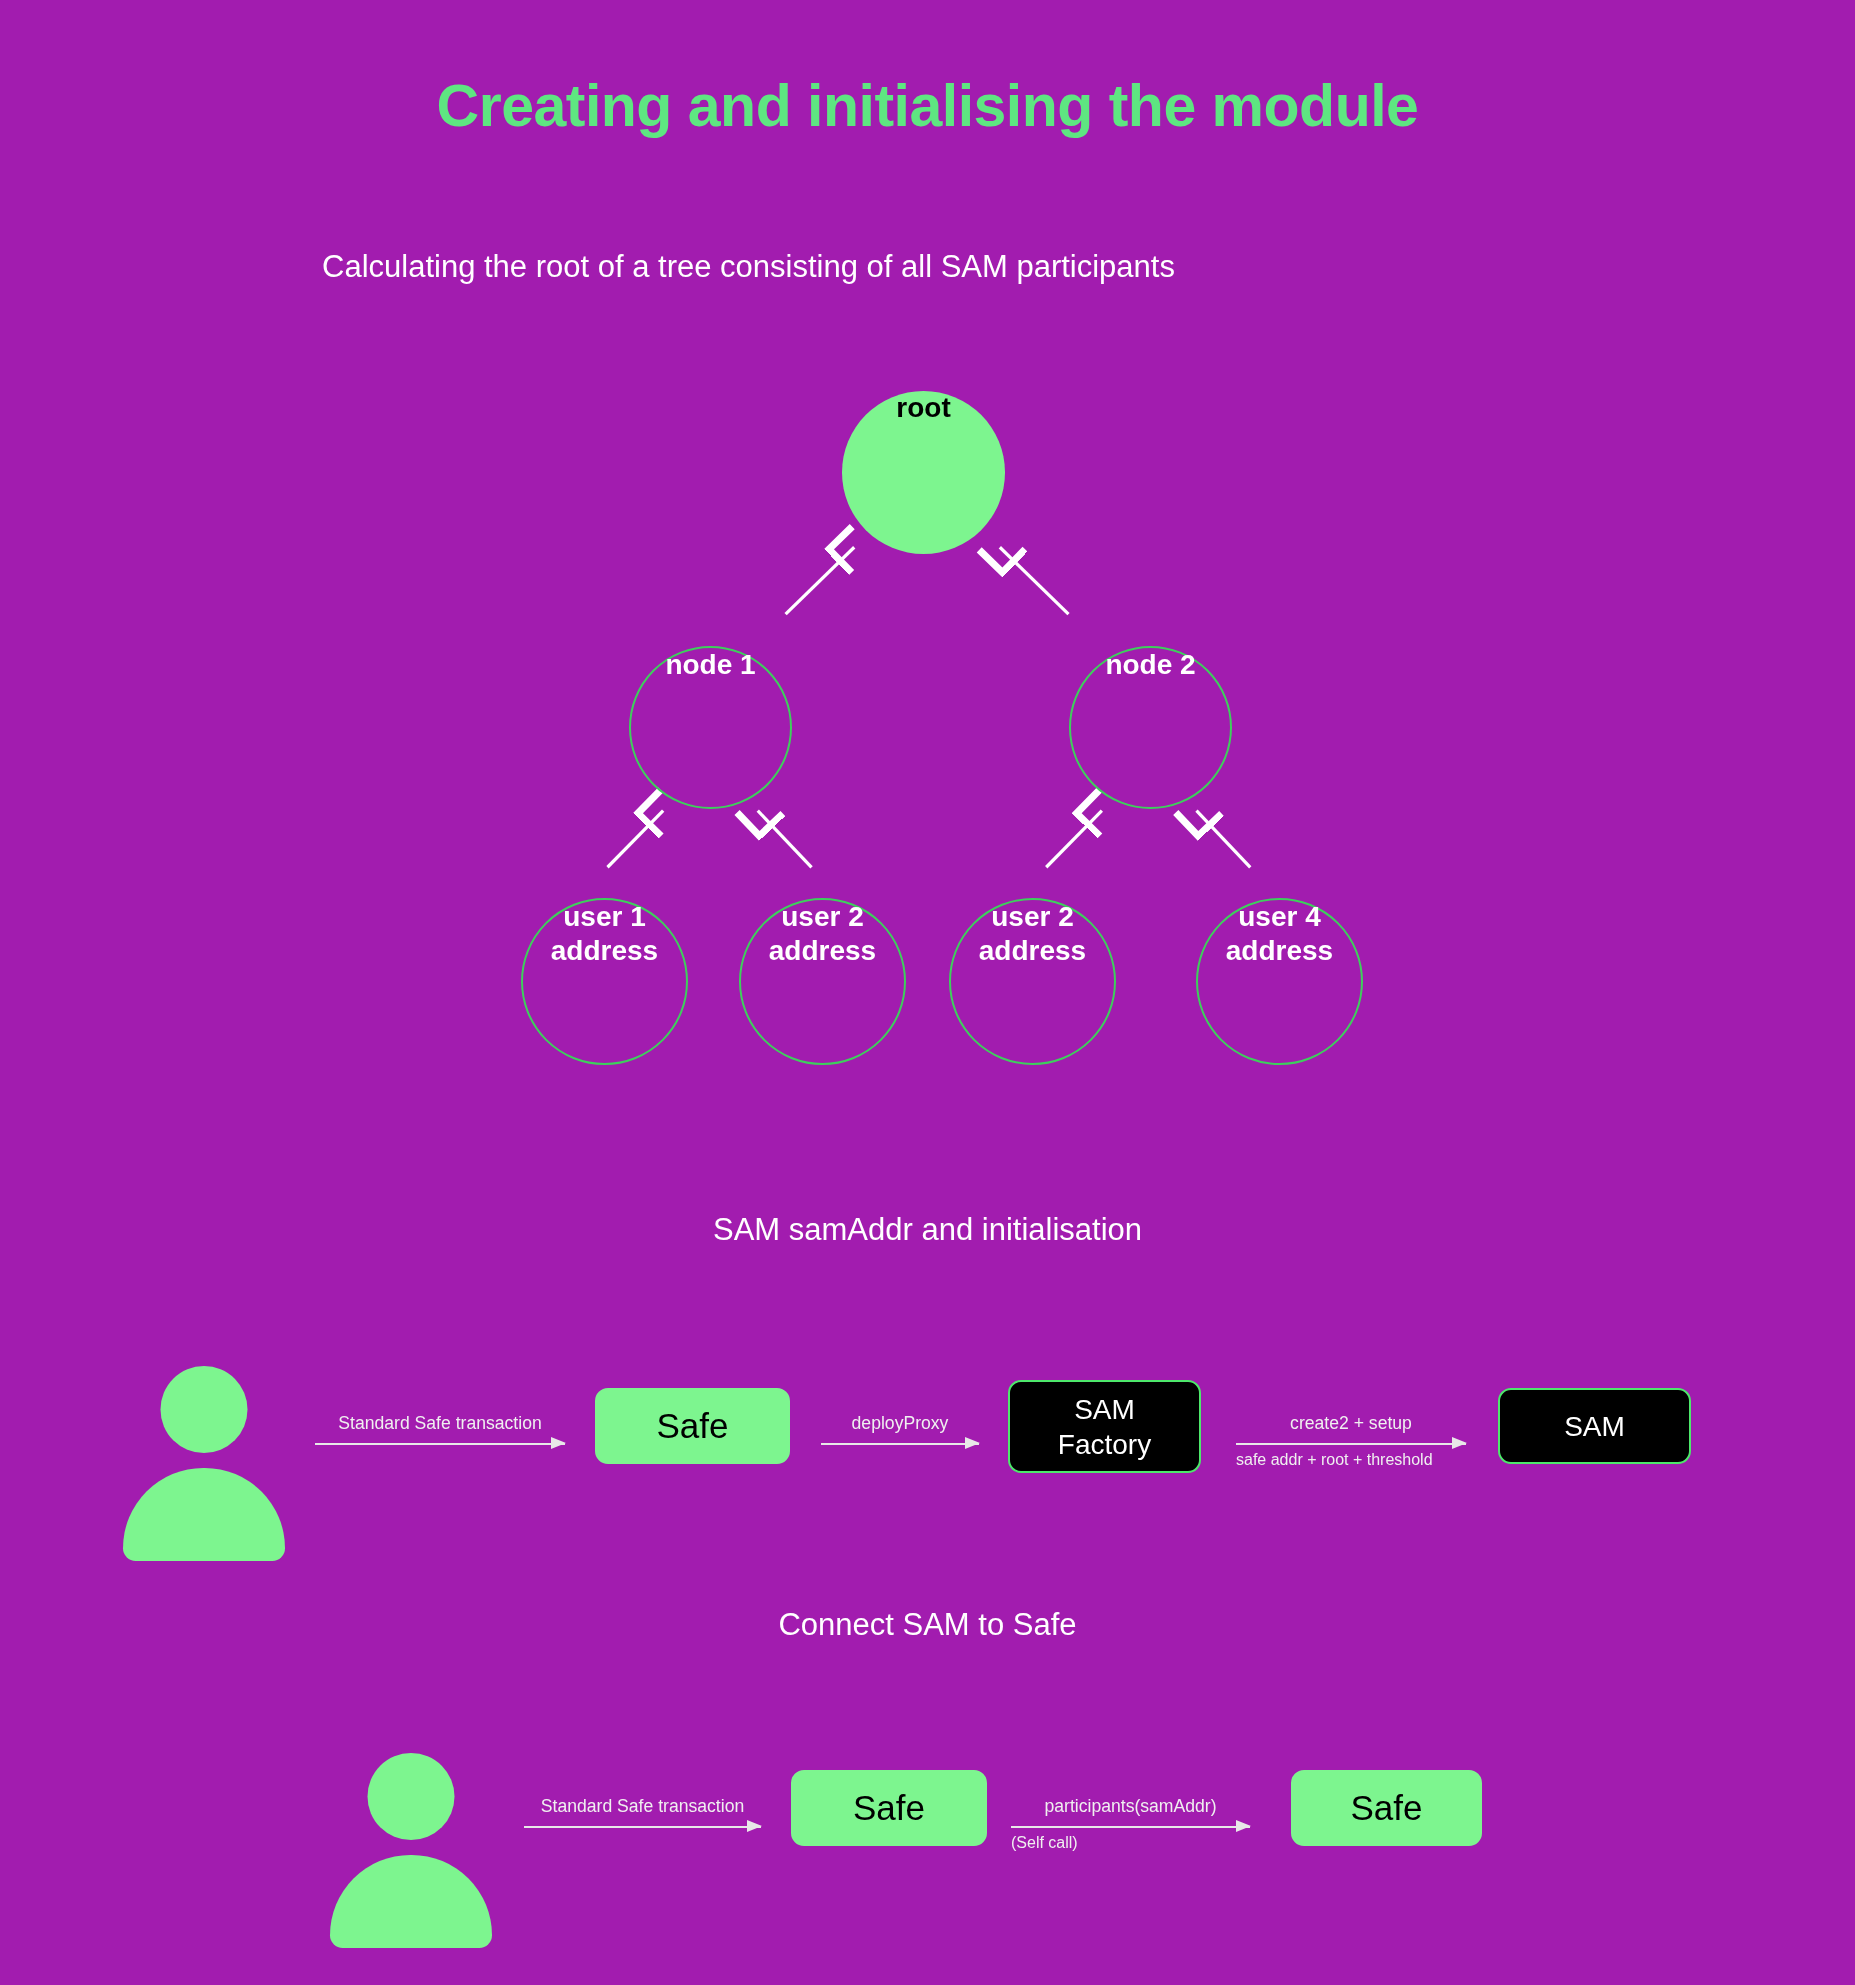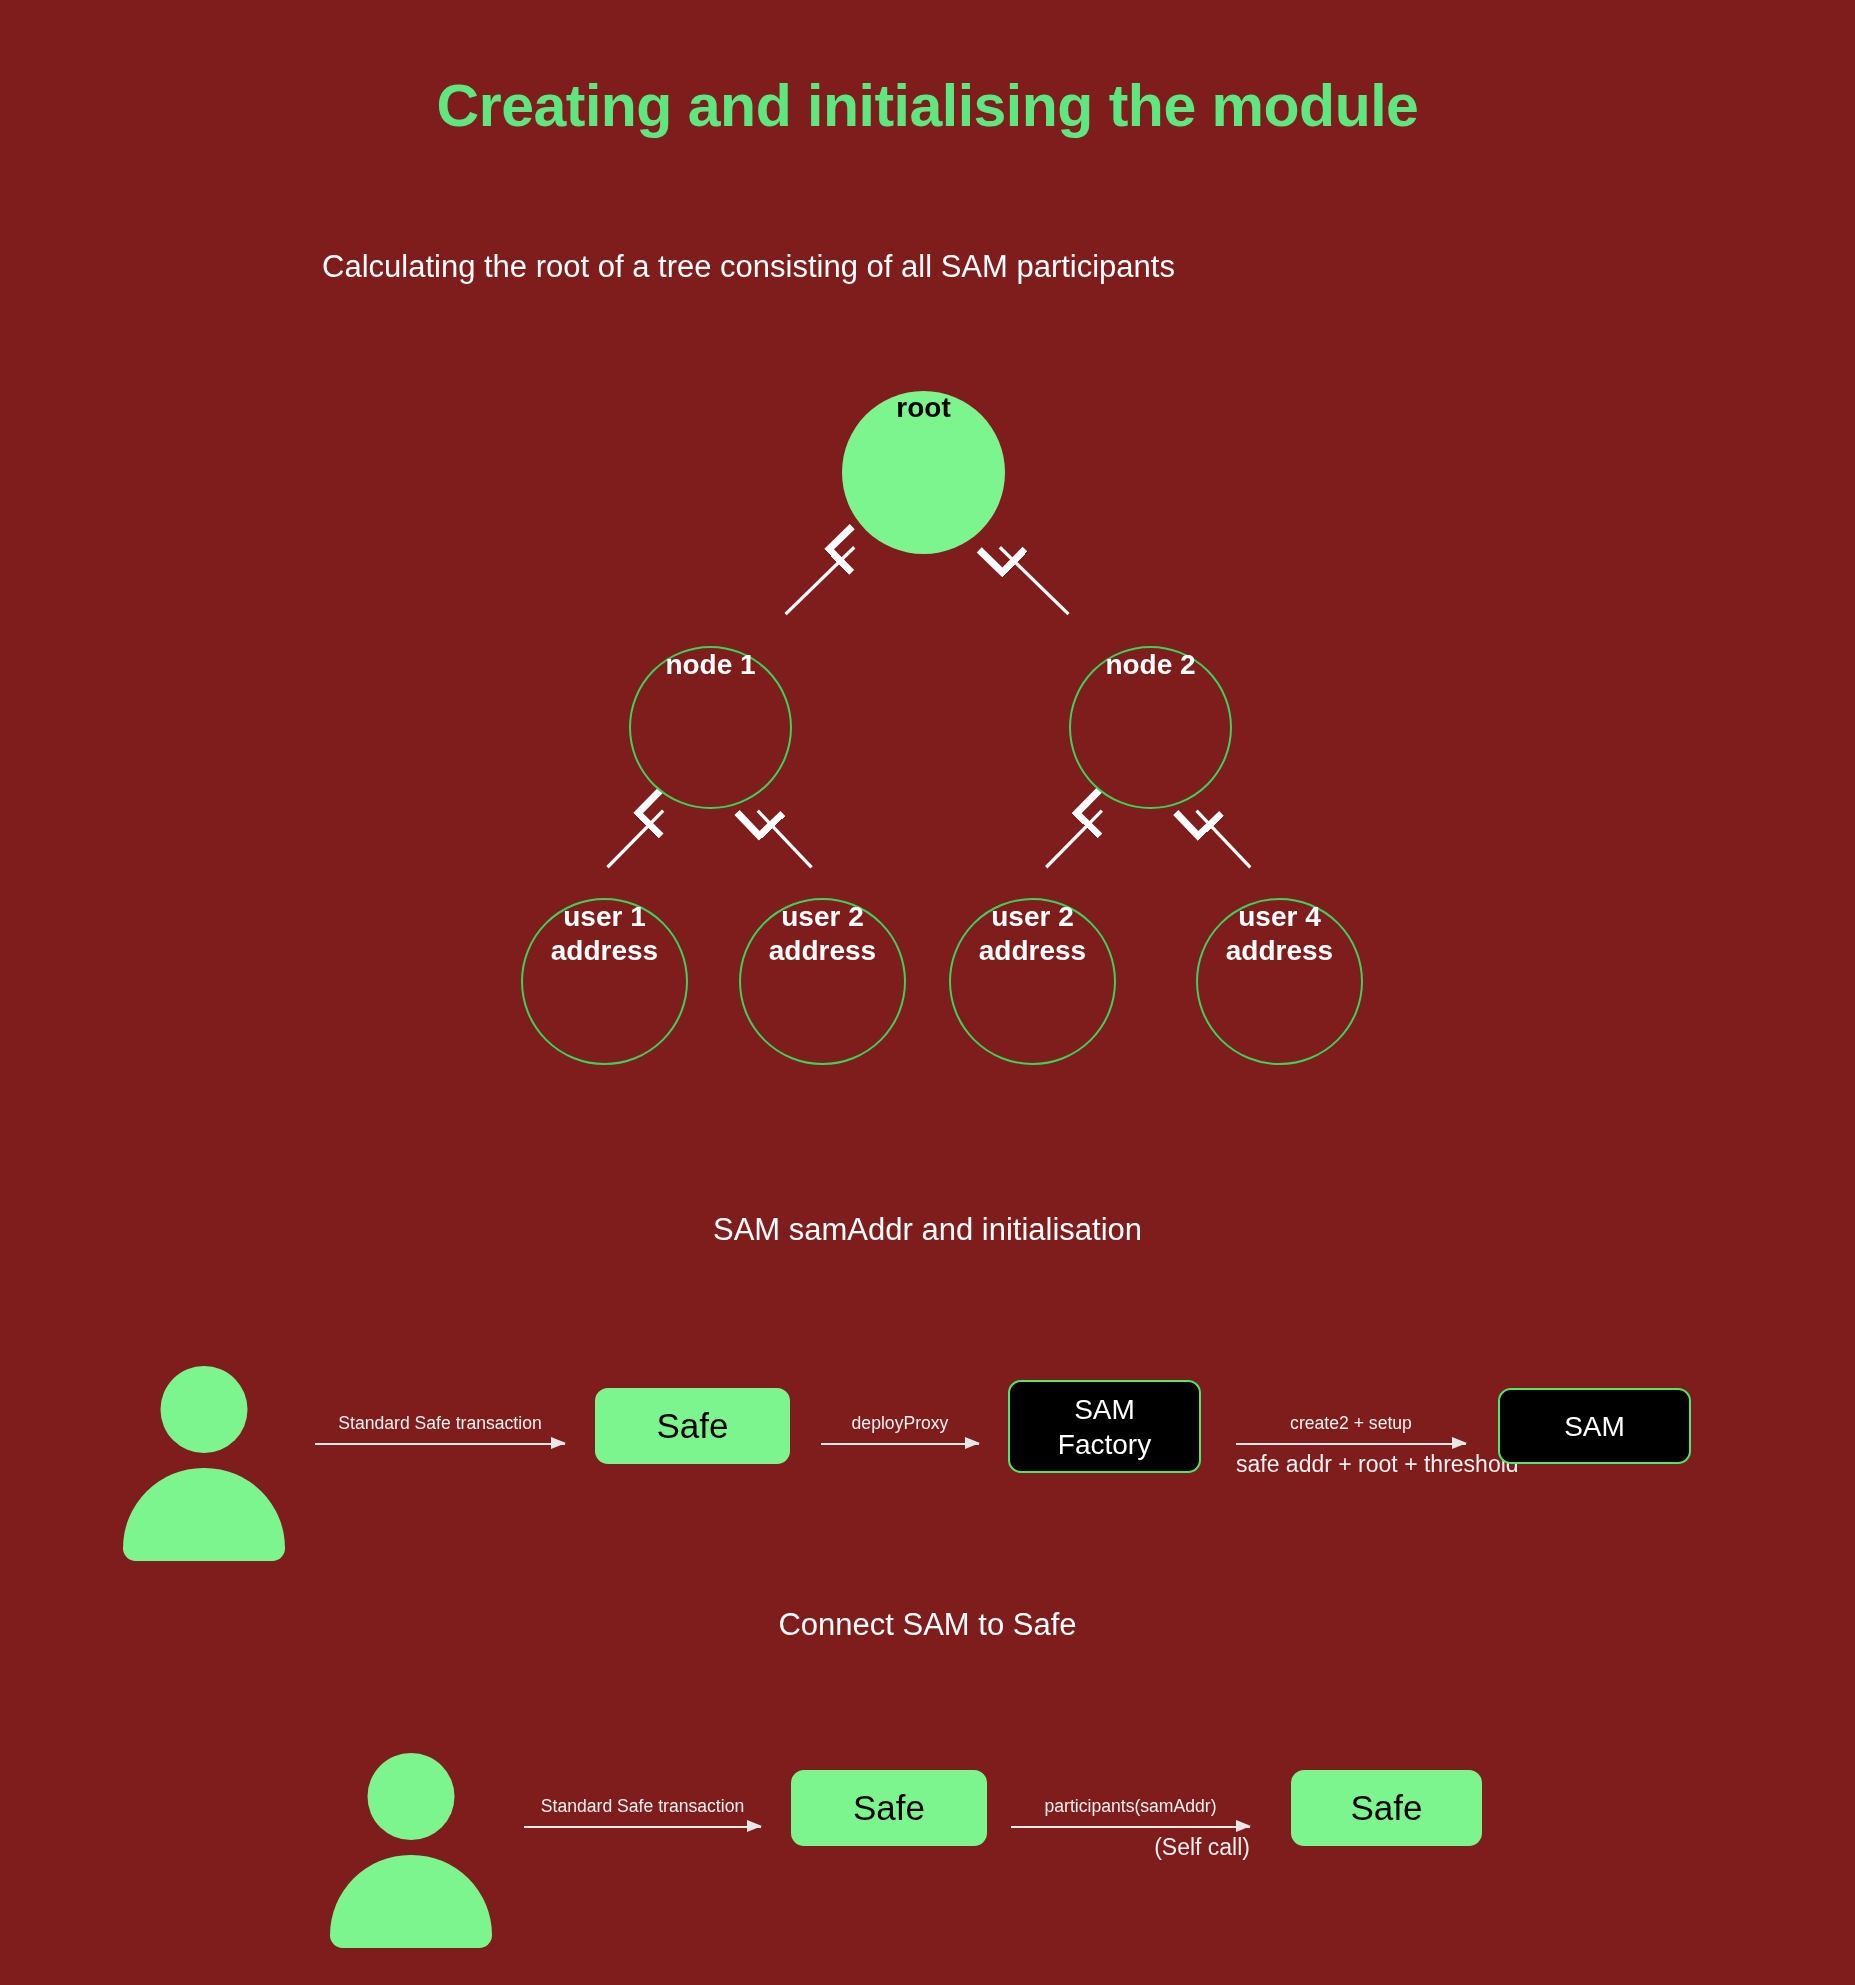--- a/index.html
+++ b/index.html
@@ -14,21 +14,21 @@
   body {
     font-family: "Liberation Sans", sans-serif;
     color: #ffffff;
     position: relative;
   }
 
   .page {
     position: relative;
     width: 1855px;
     height: 1986px;
-    background: #7f1d1d;
+    background: #a21caf;
   }
 
   
   .page-title {
     position: absolute;
     top: 72px;
     left: 0;
     width: 1855px;
     text-align: center;
     font-size: 59px;
@@ -223,22 +223,22 @@
     top: 7.4px;
     text-align: center;
     font-size: 17.6px;
     color: #f0f0f0;
     white-space: nowrap;
   }
   .arrow .lbl-bot {
     position: absolute;
     left: 0; right: 0;
     top: 45px;
-    text-align: right;
-    font-size: 23px;
+    text-align: left;
+    font-size: 16px;
     color: #f0f0f0;
     white-space: nowrap;
   }
 
   
   .arrow.a1 { left: 315px;  top: 52px; width: 250px; }
   .arrow.a2 { left: 821px;  top: 52px; width: 158px; }
   .arrow.a3 { left: 1236px; top: 52px; width: 230px; }
   
   .arrow.b1 { left: 524px;  top: 45px; width: 237px; }

